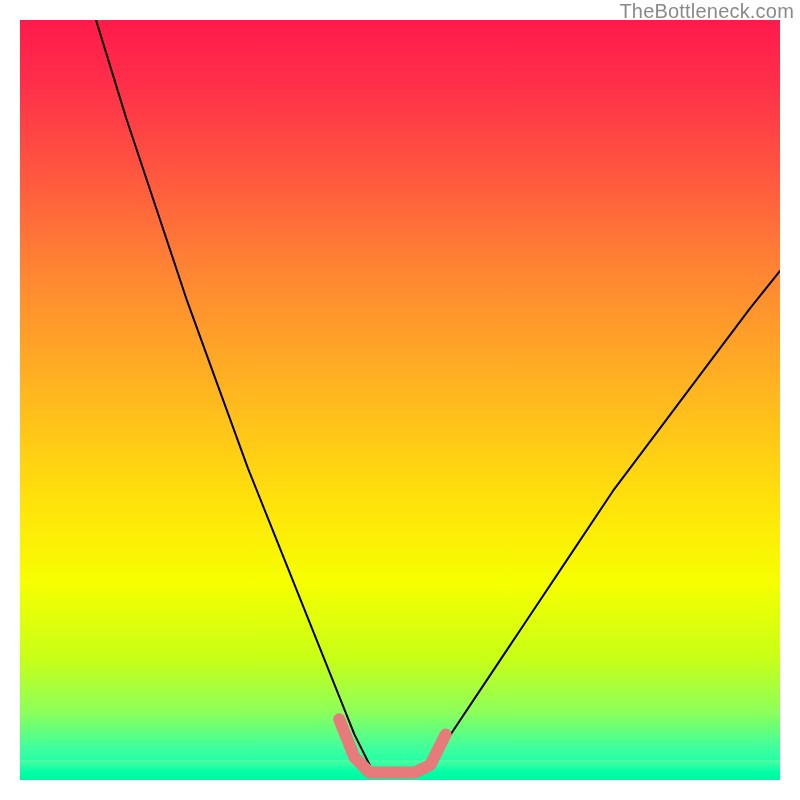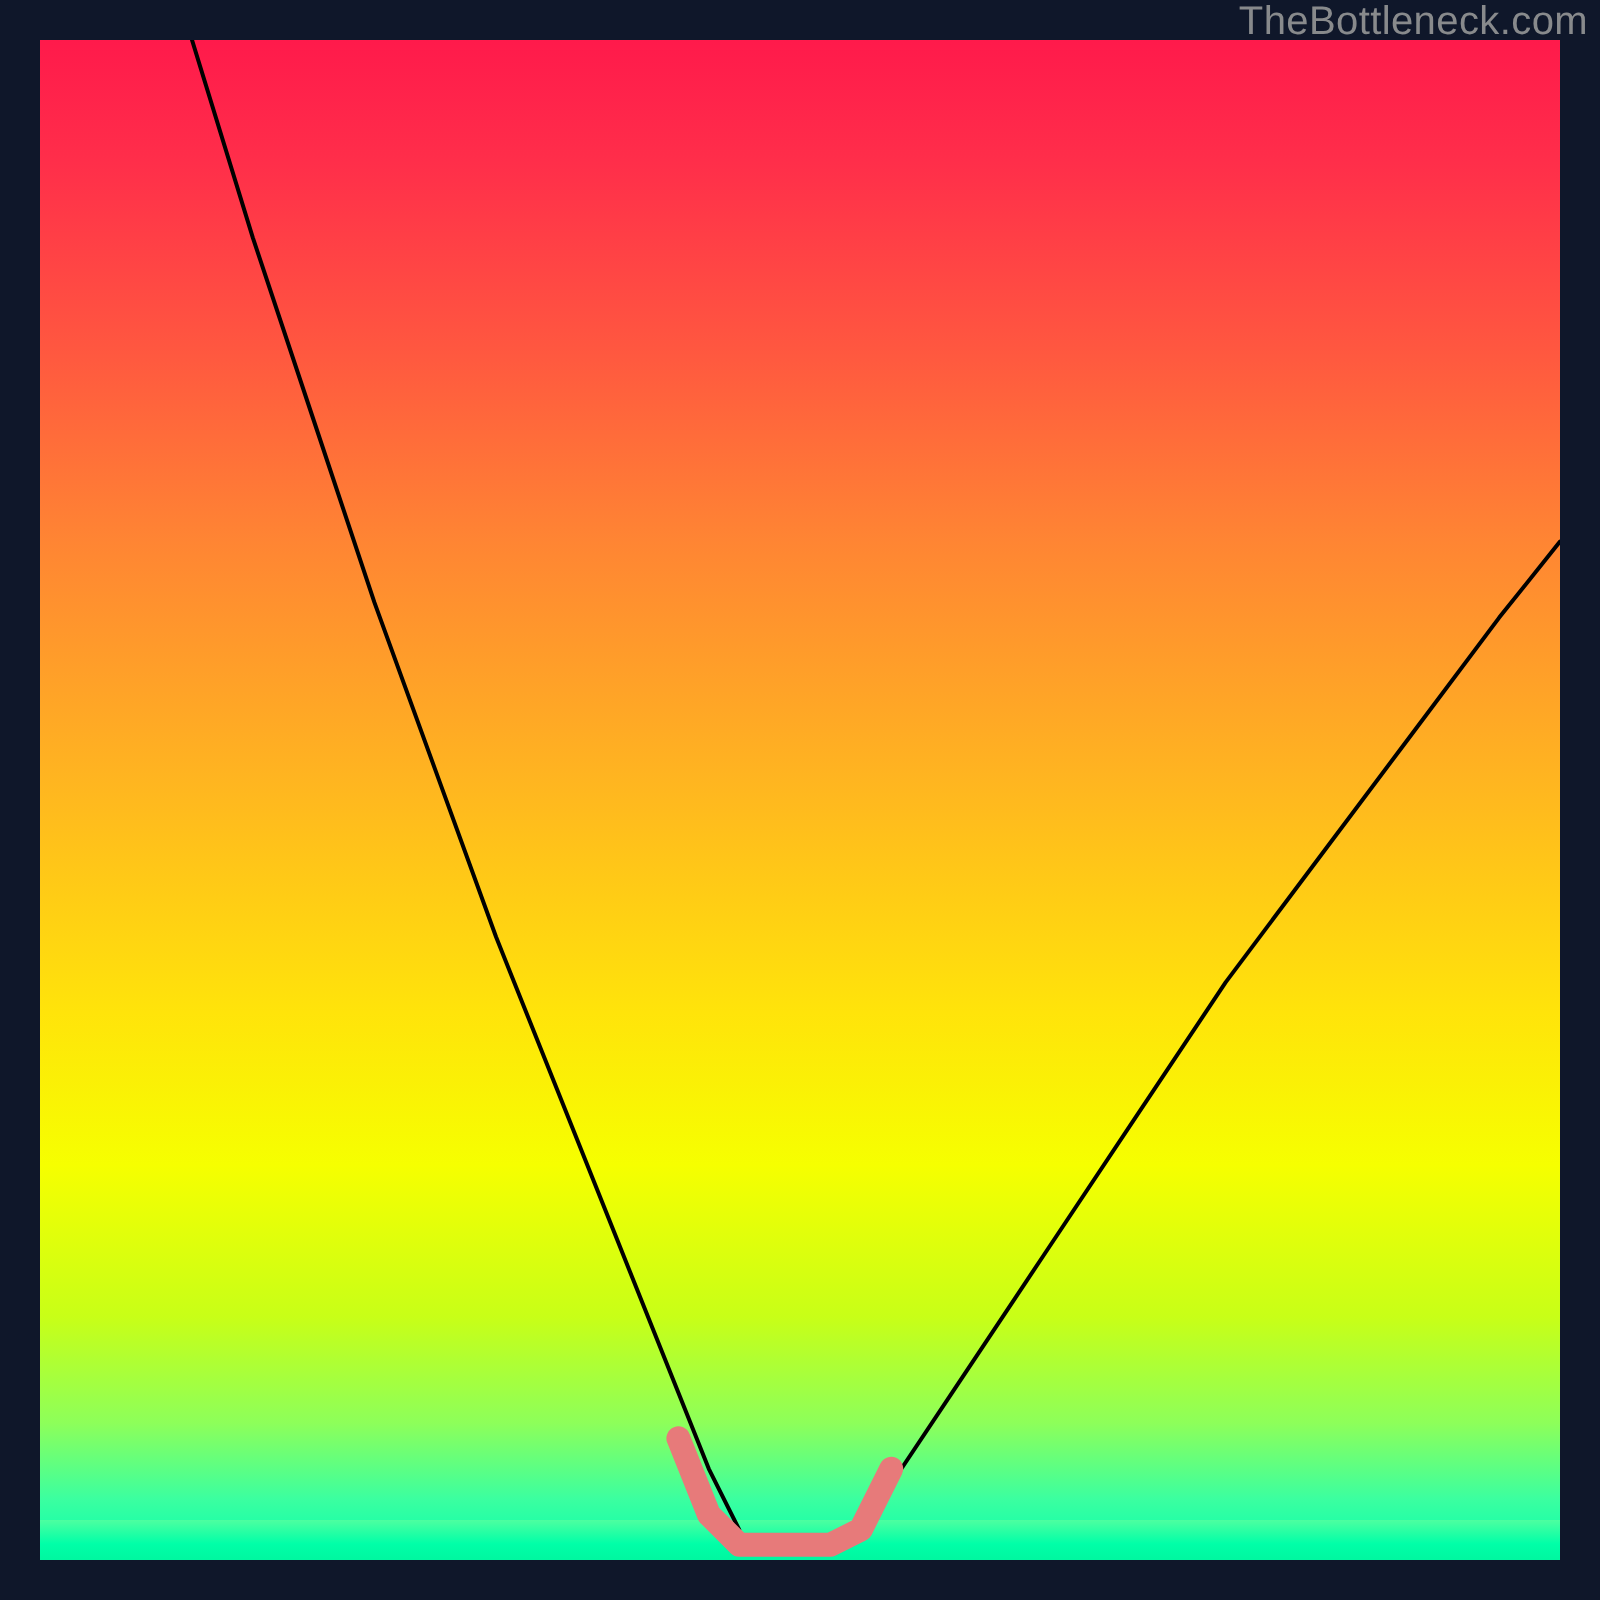--- a/index.html
+++ b/index.html
@@ -7,21 +7,21 @@
     padding: 0;
     width: 800px;
     height: 800px;
     background: #000;
     overflow: hidden;
     font-family: Arial, Helvetica, sans-serif;
   }
   .frame {
     position: absolute;
     inset: 0;
-    background: #0f172a;
+    background: #ffffff;
   }
   .plot-area {
     position: absolute;
     left: 20px;
     top: 20px;
     width: 760px;
     height: 760px;
     overflow: hidden;
   }
   .gradient {

